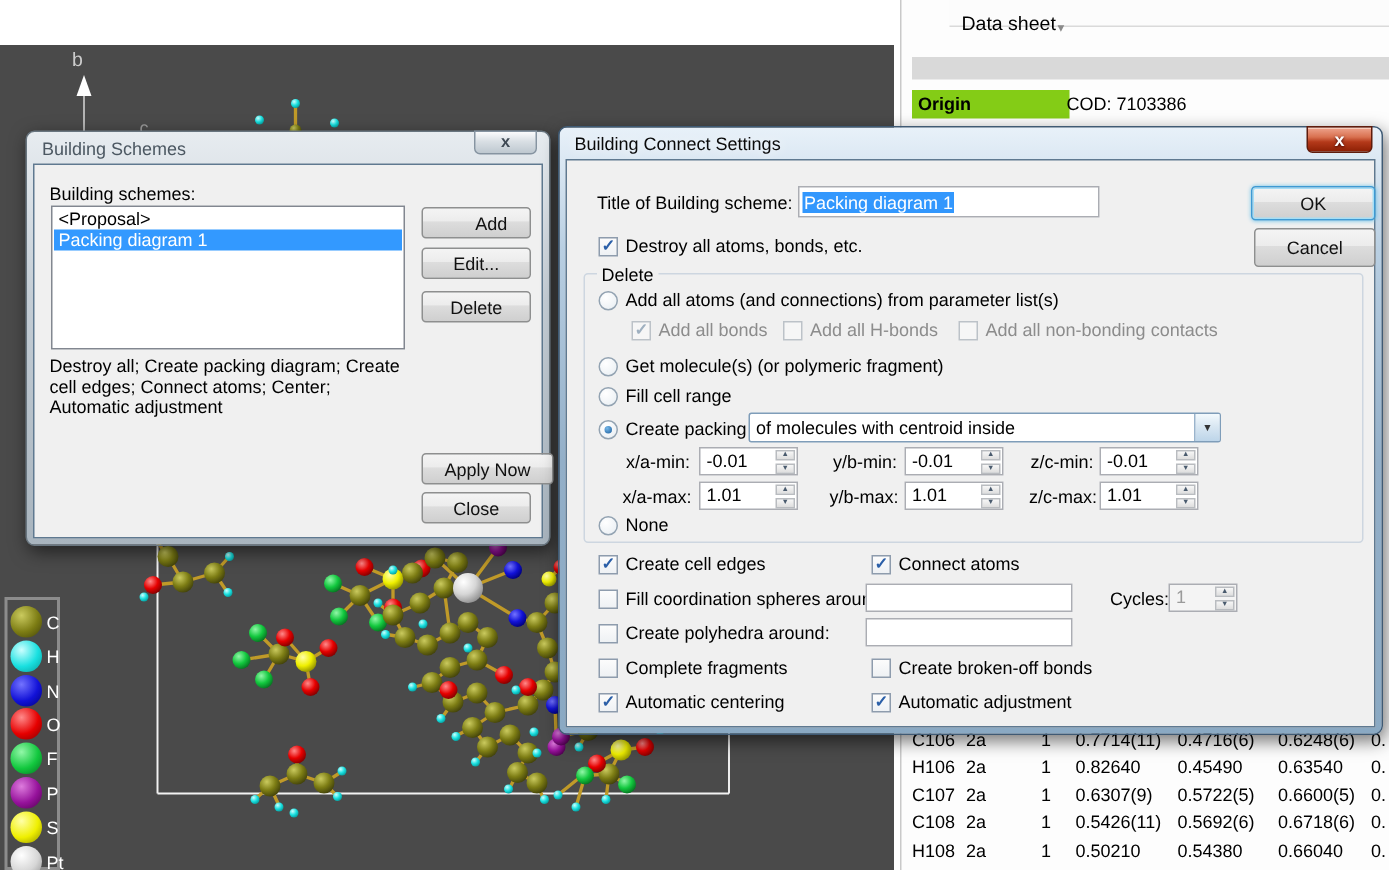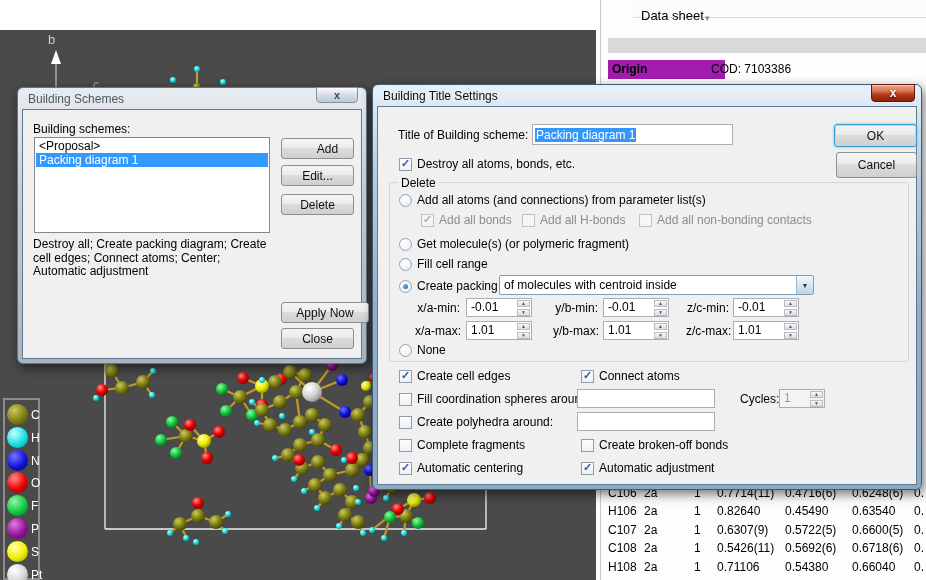--- a/index.html
+++ b/index.html
@@ -32,21 +32,21 @@
   .ball { width:21px; height:21px; border-radius:50%; flex:0 0 auto; }
   .lsym { color:#ffffff; font-size:12px; }
 
   
   .panel { position:absolute; left:600px; top:0; width:326px; height:580px; background:#fdfdfd;
            border-left:1px solid #c9c9c9; z-index:2; }
   .phead { position:absolute; left:0; top:0; right:0; height:18px; border-bottom:1px solid #dadada; background:#fcfcfc;margin-left:32px; }
   .phead .ptitle { position:absolute; left:8px; top:8px; font-size:13px; }
   .phead .pdrop { position:absolute; left:72px; top:13px; font-size:9px; color:#8a8a8a; }
   .graybar { position:absolute; left:7px; top:38px; right:0; height:15px; background:#d9d9d9; }
-  .origin-cell { position:absolute; left:7px; top:60px; width:117px; height:19px; background:#a21caf;
+  .origin-cell { position:absolute; left:7px; top:60px; width:105px; height:19px; background:#84cc16;
            font-weight:bold; line-height:19px; padding-left:4px; }
   .origin-val { position:absolute; left:110px; top:62px; }
   .trow { position:absolute; left:7px; display:flex; height:18px; align-items:center; white-space:nowrap; }
   .trow span { display:inline-block; overflow:hidden; }
   .c0{width:36px}.c1{width:50px}.c2{width:23px}.c3{width:68px}.c4{width:67px}.c5{width:62px}.c6{width:14px}
 
   
   .dlg { position:absolute; border-radius:6px; box-shadow:2px 4px 12px rgba(0,0,0,.55); }
   .dlg.active { background:linear-gradient(180deg,#e8f1f9 0%,#b9cfe2 20%,#93afc8 55%,#8aa9c3 100%);
                 border:1px solid #3f5a74; z-index:6; }
@@ -453,21 +453,21 @@
         <span class="c2">1</span>
         <span class="c3">0.5426(11)</span>
         <span class="c4">0.5692(6)</span>
         <span class="c5">0.6718(6)</span>
         <span class="c6">0.</span>
     </div>
     <div class="trow" style="top:558px">
       <span class="c0">H108</span>
         <span class="c1">2a</span>
         <span class="c2">1</span>
-        <span class="c3">0.71106</span>
+        <span class="c3">0.50210</span>
         <span class="c4">0.54380</span>
         <span class="c5">0.66040</span>
         <span class="c6">0.</span>
     </div>
     <div class="trow" style="top:576px">
       <span class="c0">C109</span>
         <span class="c1">2a</span>
         <span class="c2">1</span>
         <span class="c3">0.5175(10)</span>
         <span class="c4">0.6012(5)</span>
@@ -491,21 +491,21 @@
     <div class="btn" style="left:263px; top:50px;  width:73px; height:21px;padding-left:20px;">Add</div>
     <div class="btn" style="left:263px; top:77px;  width:73px; height:21px;">Edit...</div>
     <div class="btn" style="left:263px; top:106px; width:73px; height:21px;">Delete</div>
     <div class="desc" style="left:15px; top:150px; width:242px;">Destroy all; Create packing diagram; Create cell edges; Connect atoms; Center; Automatic adjustment</div>
     <div class="btn" style="left:263px; top:214px; width:88px; height:21px;">Apply Now</div>
     <div class="btn" style="left:263px; top:240px; width:73px; height:21px;">Close</div>
   </div>
 
   <div class="dlg active" style="left:372px; top:84px; width:550px; height:406px;">
     <div class="tbar">
-        <span>Building Title Settings</span>
+        <span>Building Connect Settings</span>
       </div>
     <div class="xbtn red">x</div>
     <div class="dbody"></div>
 
     <div class="lbl" style="left:25px; top:43px;">Title of Building scheme:</div>
     <div class="tb" style="left:159px; top:39px; width:201px; height:21px;">
       <span class="seltext">Packing diagram 1</span>
     </div>
     <div class="btn def" style="left:461px; top:39px; width:83px; height:23px;">OK</div>
     <div class="btn" style="left:463px; top:67px; width:81px; height:26px;">Cancel</div>

